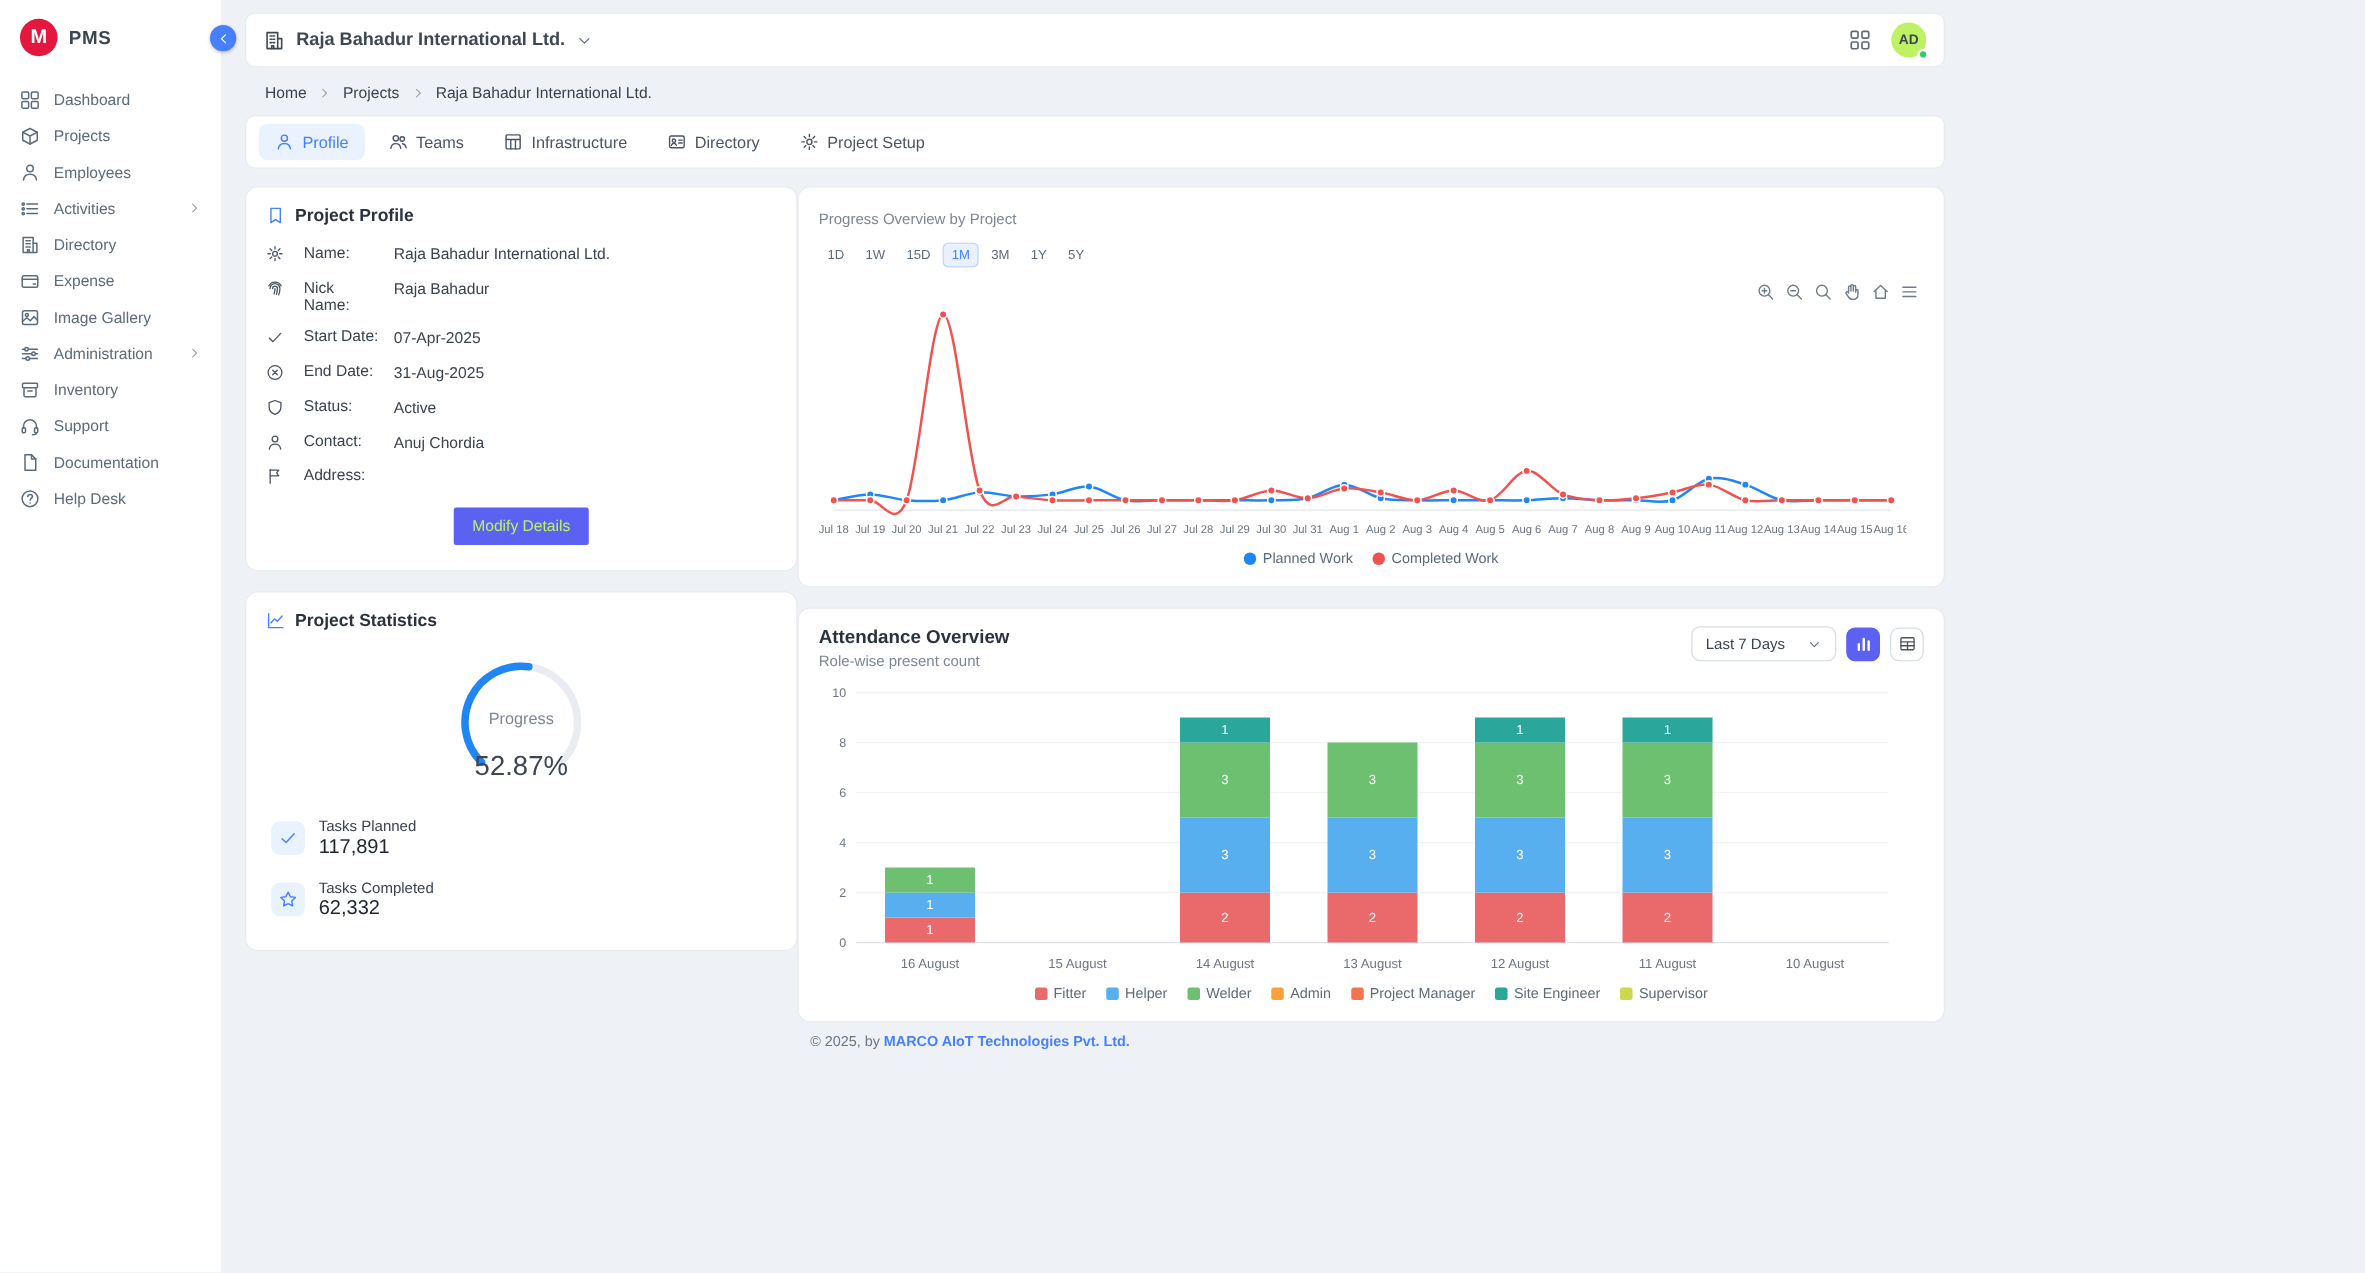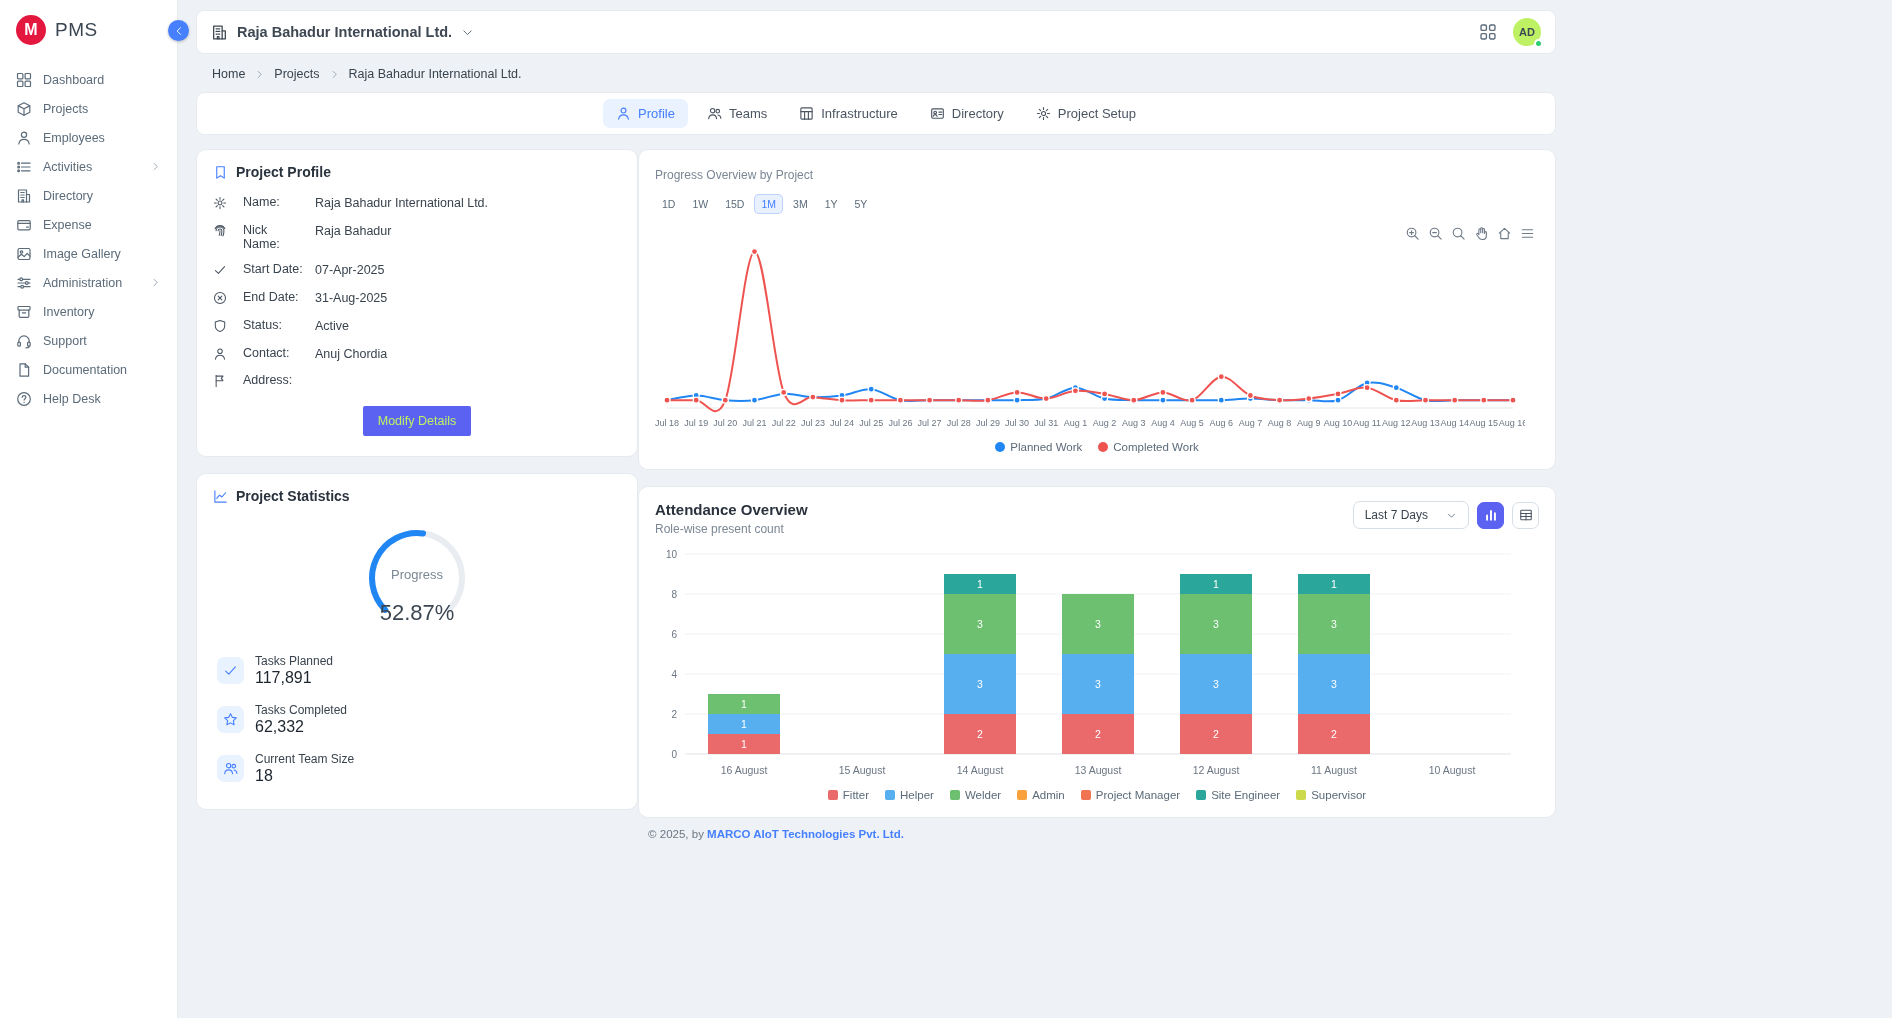--- a/index.html
+++ b/index.html
@@ -9,35 +9,35 @@
   }
   *{box-sizing:border-box; margin:0; padding:0;}
   html,body{width:1892px; height:1018px; overflow:hidden;}
   body{font-family:"Liberation Sans", sans-serif; background:var(--bg); color:var(--txt); font-size:13px;}
   .app{display:flex; width:1892px; height:1018px; position:relative;}
 
   
   .sidebar{width:178px; flex-shrink:0; background:#fff; border-right:1px solid var(--border); height:100%;}
   .brand{display:flex; align-items:center; gap:9px; padding:15px 16px 14px;}
   .logo{width:30px; height:30px; border-radius:50%; background:var(--logo); color:#fff; font-weight:bold; font-size:16px; display:grid; place-items:center;}
-  .brand-text{font-size:19px; font-weight:normal; color:#3b4652; letter-spacing:.5px;}
+  .brand-text{font-size:15px; font-weight:bold; color:#3b4652; letter-spacing:.5px;}
   .nav{margin-top:6px;}
   .nav-item{display:flex; align-items:center; gap:11px; padding:6.5px 16px; font-size:12.5px; color:var(--muted); cursor:pointer;}
   .nav-item .chev{margin-left:auto; width:11px; height:11px; color:#8b97a3;}
 
   .ico{display:inline-block; width:16px; height:16px; flex-shrink:0;}
   .ico svg{width:100%; height:100%; display:block;}
 
   .collapse-btn{position:absolute; left:168px; top:20px; width:21px; height:21px; border-radius:50%; background:var(--primary); color:#fff; border:none; display:grid; place-items:center; cursor:pointer; z-index:5; box-shadow:0 1px 3px rgba(0,0,0,.25);}
   .collapse-btn .ico{width:12px; height:12px;}
 
   
   .main{flex:1; padding:10px 0 0 18px;}
   .content{width:1360px;}
-  .card{background:var(--card); border:1px solid var(--border); border-radius:10px;justify-content:center;}
+  .card{background:var(--card); border:1px solid var(--border); border-radius:10px;}
 
   .topbar{height:44px; display:flex; align-items:center; justify-content:space-between; padding:0 14px; border-radius:8px;}
   .company{display:flex; align-items:center; gap:9px; font-size:14.5px; font-weight:bold; color:#3e4853; cursor:pointer;}
   .company .ico{width:17px; height:17px; color:#3e4853;}
   .company .dd{width:13px; height:13px; color:#5b6b79;}
   .topbar-right{display:flex; align-items:center; gap:16px;}
   .apps{width:18px; height:18px; color:#5b6b79; cursor:pointer;}
   .avatar{width:28px; height:28px; border-radius:50%; background:#bef264; color:#3e4853; font-size:11px; font-weight:bold; display:grid; place-items:center; position:relative; cursor:pointer;}
   .status-dot{position:absolute; right:-2px; bottom:-2px; width:9px; height:9px; border-radius:50%; background:var(--online); border:2px solid #fff;}
 
@@ -466,33 +466,20 @@
                 </div>
                 <div class="stat-row">
                   <span class="stat-ico">
                     <span class="ico">
                       <svg viewBox="0 0 16 16" fill="none" stroke="currentColor" stroke-width="1.2" stroke-linecap="round" stroke-linejoin="round">
                         <path d="M8 1.8l1.9 3.9 4.3.6-3.1 3 .7 4.3L8 11.6l-3.8 2 .7-4.3-3.1-3 4.3-.6z"></path>
                       </svg>
                     </span>
                   </span>
                   <div><span class="stat-label">Tasks Completed</span><div></div><span class="stat-value" style="display: block;">62,332</span></div>
-                </div>
-                <div class="stat-row">
-                  <span class="stat-ico">
-                    <span class="ico">
-                      <svg viewBox="0 0 16 16" fill="none" stroke="currentColor" stroke-width="1.2" stroke-linecap="round" stroke-linejoin="round">
-                        <circle cx="6" cy="5" r="2.3"></circle>
-                        <path d="M1.8 13.5c.3-2.6 2-4 4.2-4s3.9 1.4 4.2 4"></path>
-                        <circle cx="11.5" cy="5.5" r="1.9"></circle>
-                        <path d="M11.8 9.6c1.7.3 2.8 1.6 3 3.4"></path>
-                      </svg>
-                    </span>
-                  </span>
-                  <div><span class="stat-label">Current Team Size</span><div></div><span class="stat-value" style="display: block;">18</span></div>
                 </div>
               </div>
           </section>
 
         </div>
         <div class="col-right">
 
           <section class="card card-pad progress-card">
             <div class="subtitle">Progress Overview by Project</div>
             <div class="ranges" id="ranges">

